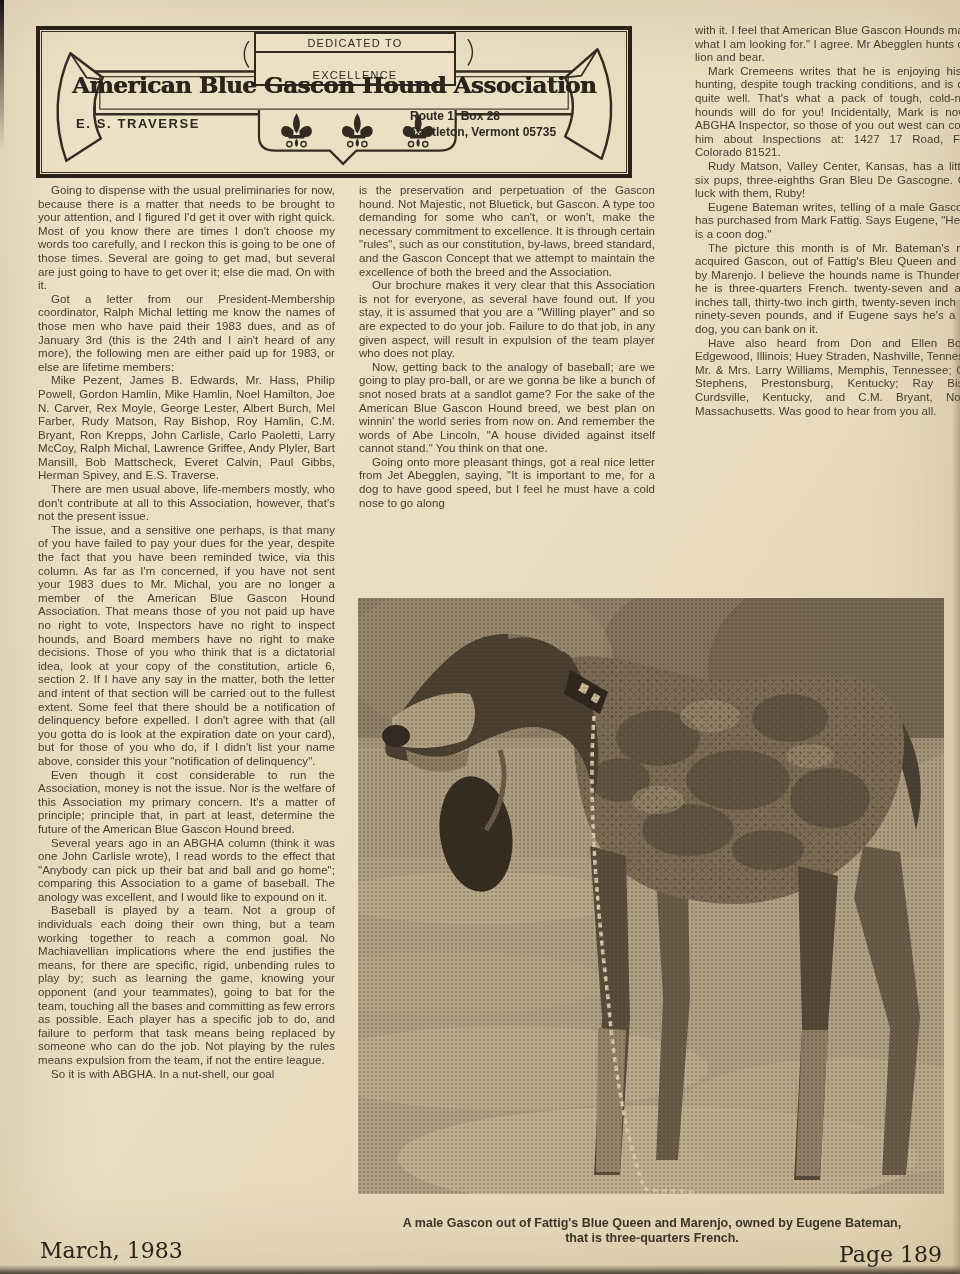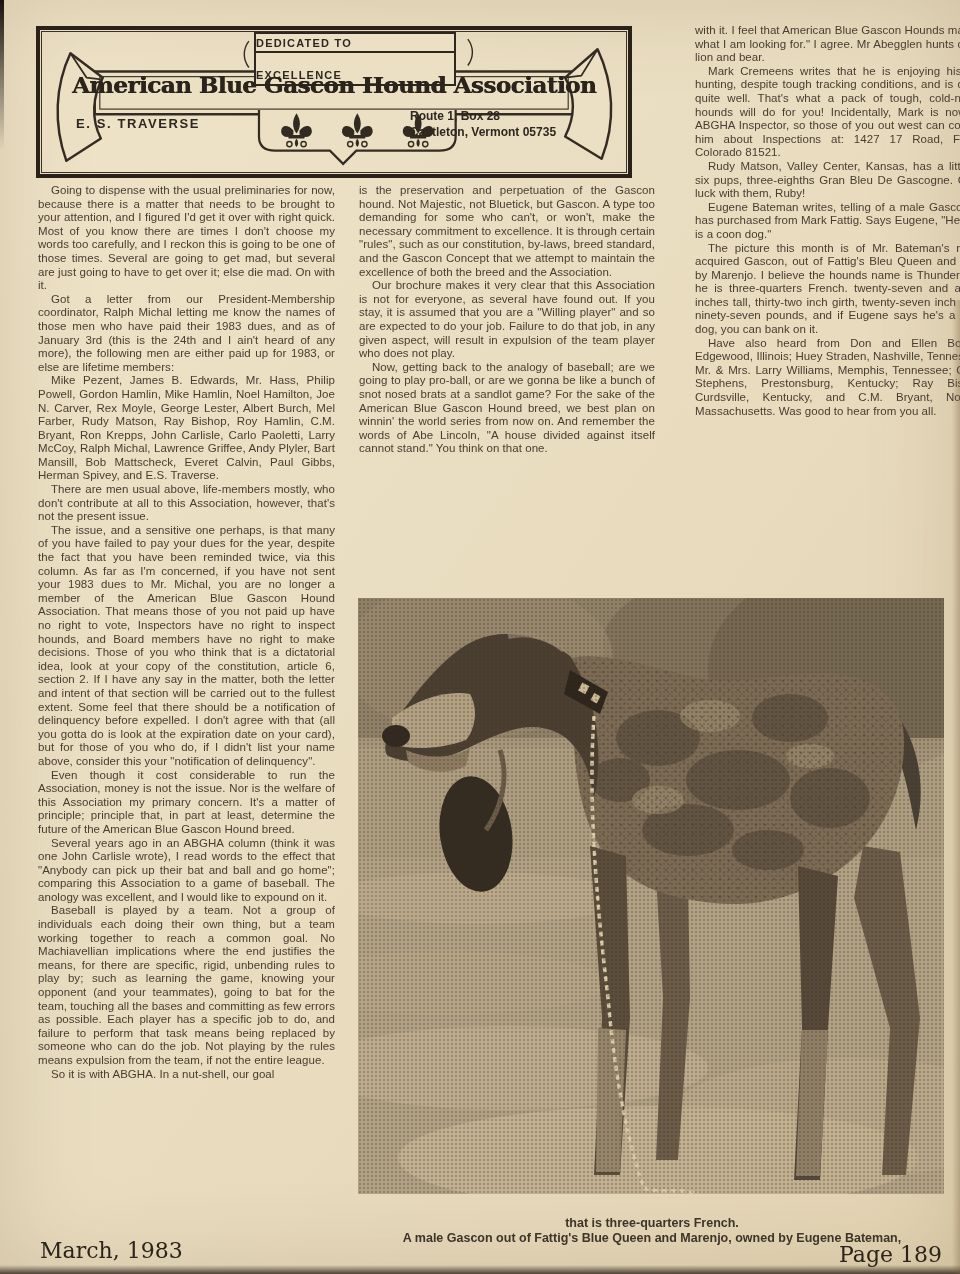--- a/index.html
+++ b/index.html
@@ -13,21 +13,21 @@
   .edge-bottom{position:absolute;left:0;top:1265px;width:960px;height:9px;
     background:linear-gradient(rgba(40,31,22,0),rgba(40,31,22,.8));}
   .edge-right{position:absolute;right:0;top:300px;width:8px;height:974px;
     background:linear-gradient(to right,rgba(150,120,80,0),rgba(120,95,60,.35));}
 
   
   .masthead{position:absolute;left:36px;top:26px;width:588px;height:144px;
     border:4px solid #2a2219;box-shadow:inset 0 0 0 1px #e9dcc0,inset 0 0 0 2px #3a3126;}
   .masthead svg.ribbon{position:absolute;left:0;top:0;width:100%;height:100%;}
   .dedication{position:absolute;left:214px;top:2px;width:198px;border:2px solid #2e2720;
-    text-align:left;font-weight:bold;font-size:11px;letter-spacing:1.2px;color:#2e2720;
+    text-align:center;font-weight:normal;font-size:11px;letter-spacing:1.2px;color:#2e2720;
     background:#ece0c4;}
   .dedication .row1{padding:3px 0 2px;border-bottom:2px solid #2e2720;}
   .dedication .row2{padding:16px 0 3px;}
   .mast-title{position:absolute;left:0;top:41px;width:100%;text-align:center;
     font-family:"DejaVu Serif",serif;font-weight:bold;font-size:23px;color:#2b241c;
     letter-spacing:-.5px;text-shadow:.6px 0 0 #2b241c;}
   .editor{position:absolute;left:36px;top:86px;font-size:13px;font-weight:bold;
     letter-spacing:1.6px;color:#2e2720;}
   .address{position:absolute;left:370px;top:78px;font-size:12px;font-weight:600;
     line-height:16px;color:#2e2720;}
@@ -120,20 +120,21 @@
     <p>Even though it cost considerable to run the Association, money is not the issue. Nor is the welfare of this Association my primary concern. It's a matter of principle; principle that, in part at least, determine the future of the American Blue Gascon Hound breed.</p>
     <p>Several years ago in an ABGHA column (think it was one John Carlisle wrote), I read words to the effect that "Anybody can pick up their bat and ball and go home"; comparing this Association to a game of baseball. The anology was excellent, and I would like to expound on it.</p>
     <p>Baseball is played by a team. Not a group of individuals each doing their own thing, but a team working together to reach a common goal. No Machiavellian implications where the end justifies the means, for there are specific, rigid, unbending rules to play by; such as learning the game, knowing your opponent (and your teammates), going to bat for the team, touching all the bases and committing as few errors as possible. Each player has a specific job to do, and failure to perform that task means being replaced by someone who can do the job. Not playing by the rules means expulsion from the team, if not the entire league.</p>
     <p>So it is with ABGHA. In a nut-shell, our goal</p>
   </section>
 
   <section class="col col2">
     <p class="noindent">is the preservation and perpetuation of the Gascon hound. Not Majestic, not Bluetick, but Gascon. A type too demanding for some who can't, or won't, make the necessary commitment to excellence. It is through certain "rules", such as our constitution, by-laws, breed standard, and the Gascon Concept that we attempt to maintain the excellence of both the breed and the Association.</p>
     <p>Our brochure makes it very clear that this Association is not for everyone, as several have found out. If you stay, it is assumed that you are a "Willing player" and so are expected to do your job. Failure to do that job, in any given aspect, will result in expulsion of the team player who does not play.</p>
     <p>Now, getting back to the analogy of baseball; are we going to play pro-ball, or are we gonna be like a bunch of snot nosed brats at a sandlot game? For the sake of the American Blue Gascon Hound breed, we best plan on winnin' the world series from now on. And remember the words of Abe Lincoln, "A house divided against itself cannot stand." You think on that one.</p>
+    <p>Going onto more pleasant things, got a real nice letter from Jet Abegglen, saying, "It is important to me, for a dog to have good speed, but I feel he must have a cold nose to go along</p>
   </section>
 
   <section class="col col3">
     <p class="noindent">with it. I feel that American Blue Gascon Hounds may be what I am looking for." I agree. Mr Abegglen hunts coon, lion and bear.</p>
     <p>Mark Cremeens writes that he is enjoying his lion hunting, despite tough tracking conditions, and is doing quite well. That's what a pack of tough, cold-nosed hounds will do for you! Incidentally, Mark is now an ABGHA Inspector, so those of you out west can contact him about Inspections at: 1427 17 Road, Friuta, Colorado 81521.</p>
     <p>Rudy Matson, Valley Center, Kansas, has a litter of six pups, three-eighths Gran Bleu De Gascogne. Good luck with them, Ruby!</p>
     <p>Eugene Bateman writes, telling of a male Gascon he has purchased from Mark Fattig. Says Eugene, "He sure is a coon dog."</p>
     <p>The picture this month is of Mr. Bateman's newly acquired Gascon, out of Fattig's Bleu Queen and sired by Marenjo. I believe the hounds name is Thunder, and he is three-quarters French. twenty-seven and a half inches tall, thirty-two inch girth, twenty-seven inch ears, ninety-seven pounds, and if Eugene says he's a coon dog, you can bank on it.</p>
     <p>Have also heard from Don and Ellen Bowen, Edgewood, Illinois; Huey Straden, Nashville, Tennessee; Mr. &amp; Mrs. Larry Williams, Memphis, Tennessee; Cleve Stephens, Prestonsburg, Kentucky; Ray Bishop, Curdsville, Kentucky, and C.M. Bryant, Norfolk, Massachusetts. Was good to hear from you all.</p>
   </section>
@@ -200,22 +201,22 @@
       <path d="M212,72 L250,94 L242,116 L206,96 Z" fill="#2e261c"></path>
       <rect x="222" y="86" width="8" height="9" fill="#cbb996" transform="rotate(28 226 90)"></rect>
       <rect x="234" y="96" width="7" height="8" fill="#cbb996" transform="rotate(28 237 100)"></rect>
 
       <path d="M236,118 C230,200 238,300 250,400 C256,470 268,540 286,590" stroke="#d8caa8" stroke-width="3.5" fill="none" stroke-dasharray="5 4"></path>
       <path d="M286,590 C302,596 322,590 340,596" stroke="#d8caa8" stroke-width="3.5" fill="none" stroke-dasharray="5 4"></path>
     </svg>
   </figure>
 
   <div class="caption">
+    <div>A male Gascon out of Fattig's Blue Queen and Marenjo, owned by Eugene Bateman,</div>
     <div>that is three-quarters French.</div>
-    <div>A male Gascon out of Fattig's Blue Queen and Marenjo, owned by Eugene Bateman,</div>
   </div>
 
   <div class="issue-date">March, 1983</div>
   <div class="page-number">Page 189</div>
 
   <div class="edge-bottom"></div>
   <div class="edge-right"></div>
 </div>
 
 </body></html>

